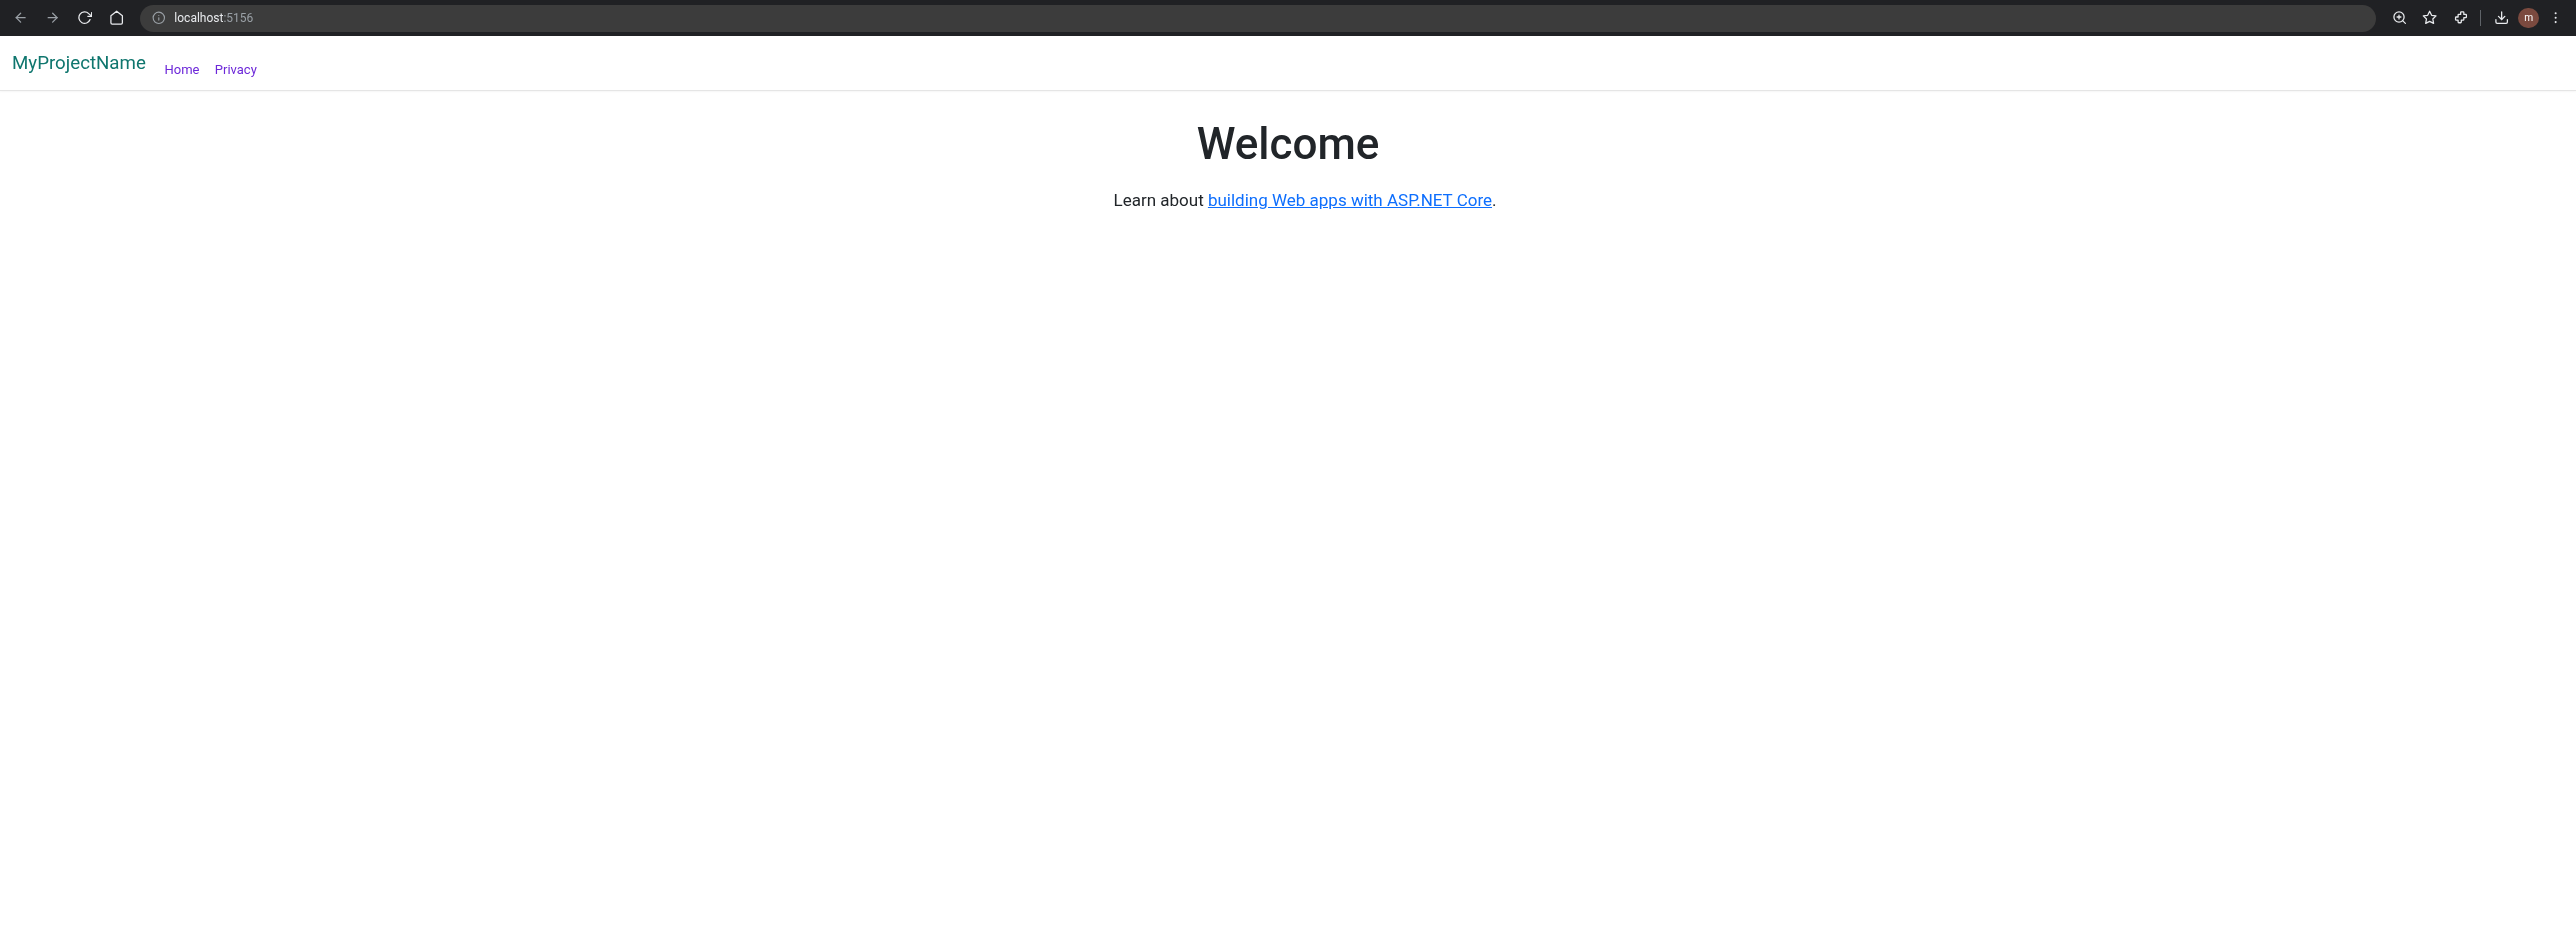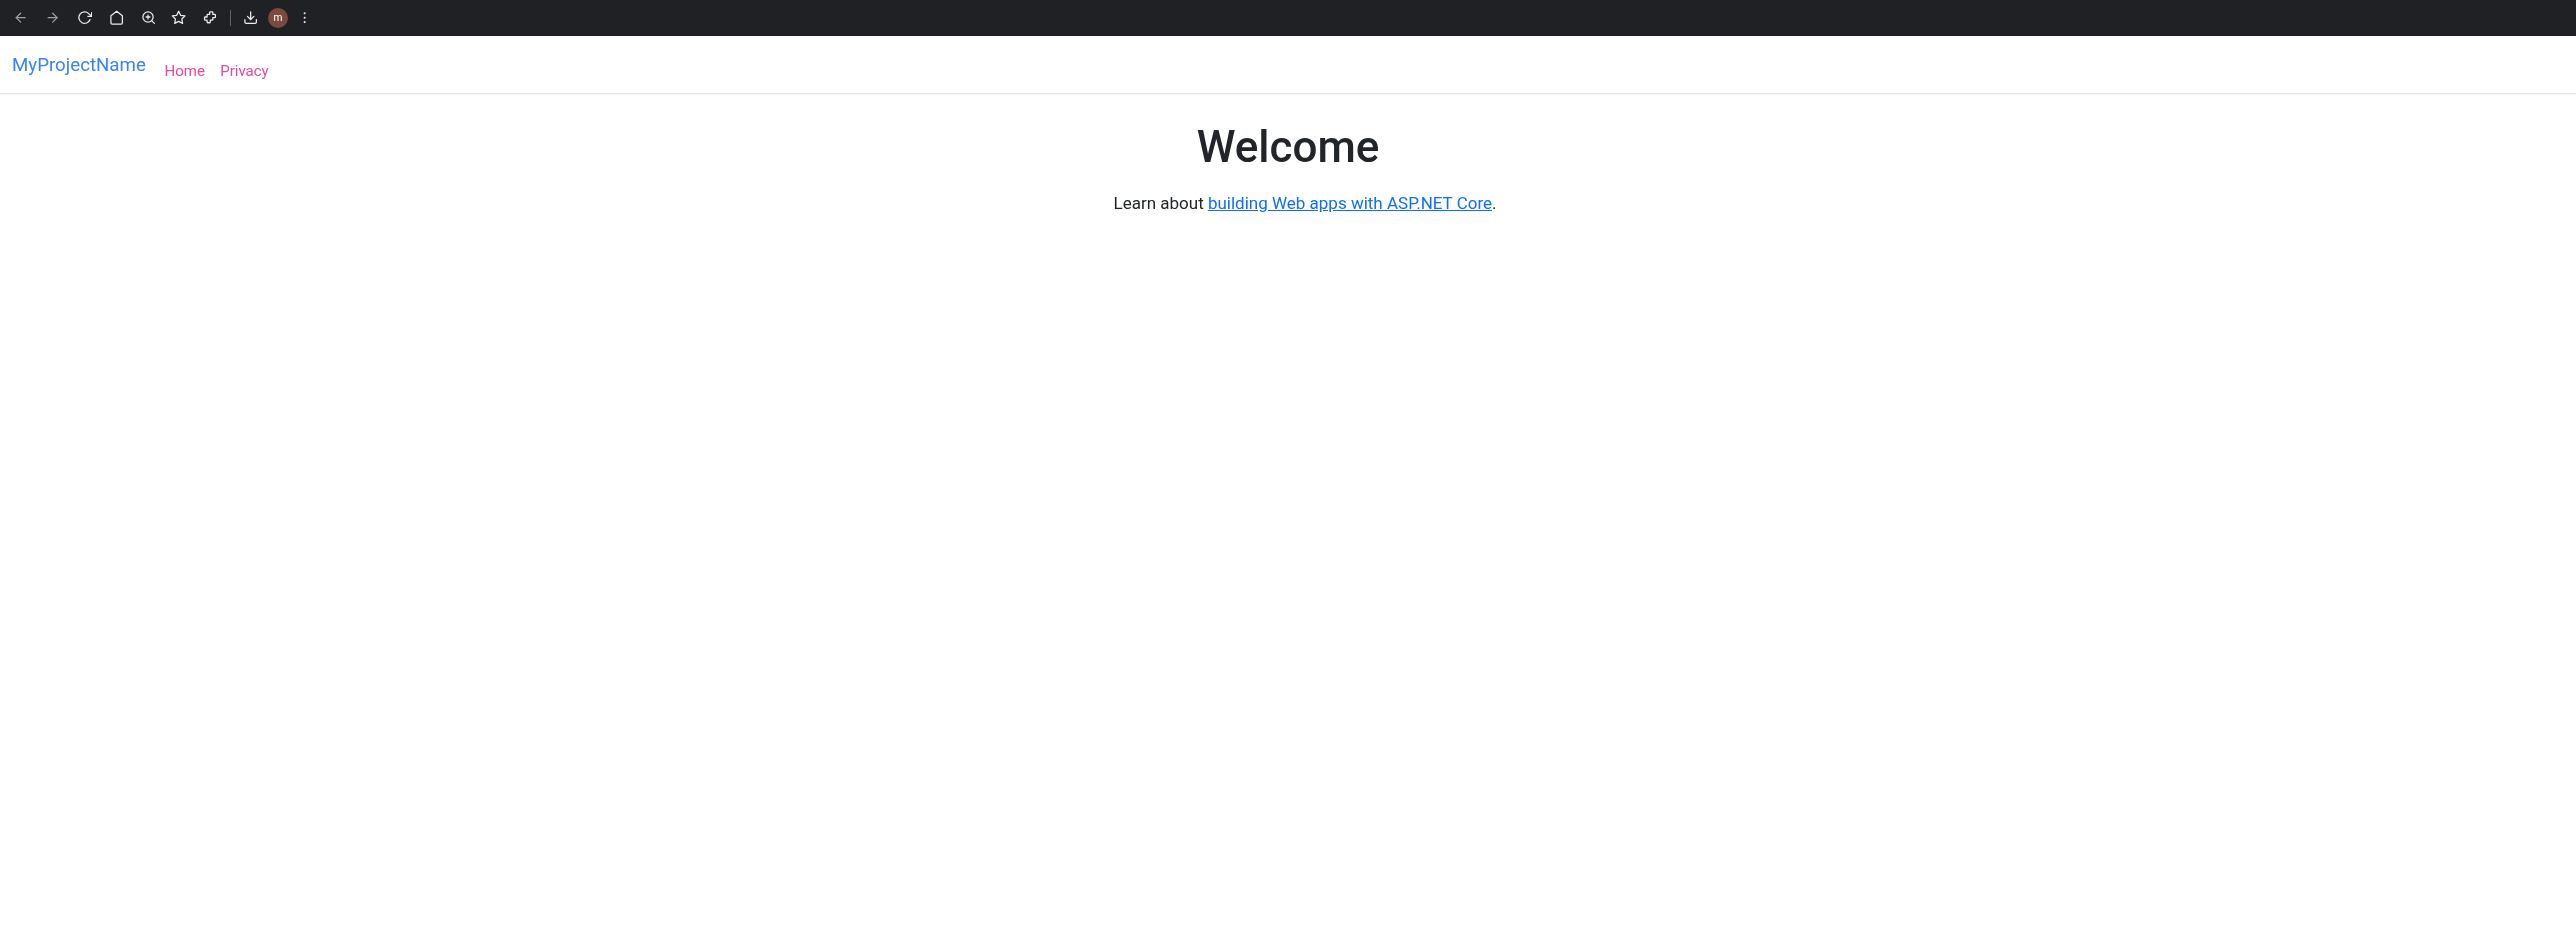--- a/index.html
+++ b/index.html
@@ -92,31 +92,31 @@
     .page-nav {
       display: flex;
       align-items: center;
       padding: 13.6px 12px;
       gap: 18.7px;
       border-bottom: 0.8px solid #e5e5e5;
       box-shadow: 0 0.8px 1.7px rgba(0,0,0,0.04);
     }
     .brand {
       font-size: 18.7px;
-      color: #3b82f6;
+      color: #0f766e;
       text-decoration: none;
       cursor: pointer;
     }
     .nav-links {
       display: flex;
       gap: 15.3px;
     }
     .nav-link {
-      font-size: 15px;
-      color: #ec4899;
+      font-size: 13px;
+      color: #6d28d9;
       text-decoration: none;
       cursor: pointer;
       margin-top: 12px;
     }
     
     .main-content {
       text-align: center;
       padding-top: 27px;
     }
     .welcome-title {
@@ -156,20 +156,32 @@
         <polyline points="23 4 23 10 17 10"></polyline>
         <path d="M20.49 15a9 9 0 1 1-2.12-9.36L23 10"></path>
       </svg>
   </div>
   <div class="chrome-icon-btn enabled">
     <svg viewBox="0 0 24 24" fill="none" stroke="currentColor" stroke-width="2" stroke-linecap="round" stroke-linejoin="round">
         <path d="M3 9l9-7 9 7v11a2 2 0 0 1-2 2H5a2 2 0 0 1-2-2z"></path>
       </svg>
   </div>
 
+  <div class="address-bar">
+    <span class="info-icon">
+      <svg viewBox="0 0 24 24" fill="none" stroke="currentColor" stroke-width="2" stroke-linecap="round" stroke-linejoin="round">
+          <circle cx="12" cy="12" r="10"></circle>
+          <line x1="12" y1="16" x2="12" y2="12"></line>
+          <line x1="12" y1="8" x2="12.01" y2="8"></line>
+        </svg>
+    </span>
+    <span class="url-text">
+      <span>localhost</span><span class="url-port">:5156</span>
+    </span>
+  </div>
 
   <div class="chrome-right">
     <div class="chrome-icon-btn enabled">
       <svg viewBox="0 0 24 24" fill="none" stroke="currentColor" stroke-width="2" stroke-linecap="round" stroke-linejoin="round">
           <circle cx="11" cy="11" r="8"></circle>
           <line x1="21" y1="21" x2="16.65" y2="16.65"></line>
           <line x1="11" y1="8" x2="11" y2="14"></line>
           <line x1="8" y1="11" x2="14" y2="11"></line>
         </svg>
     </div>

